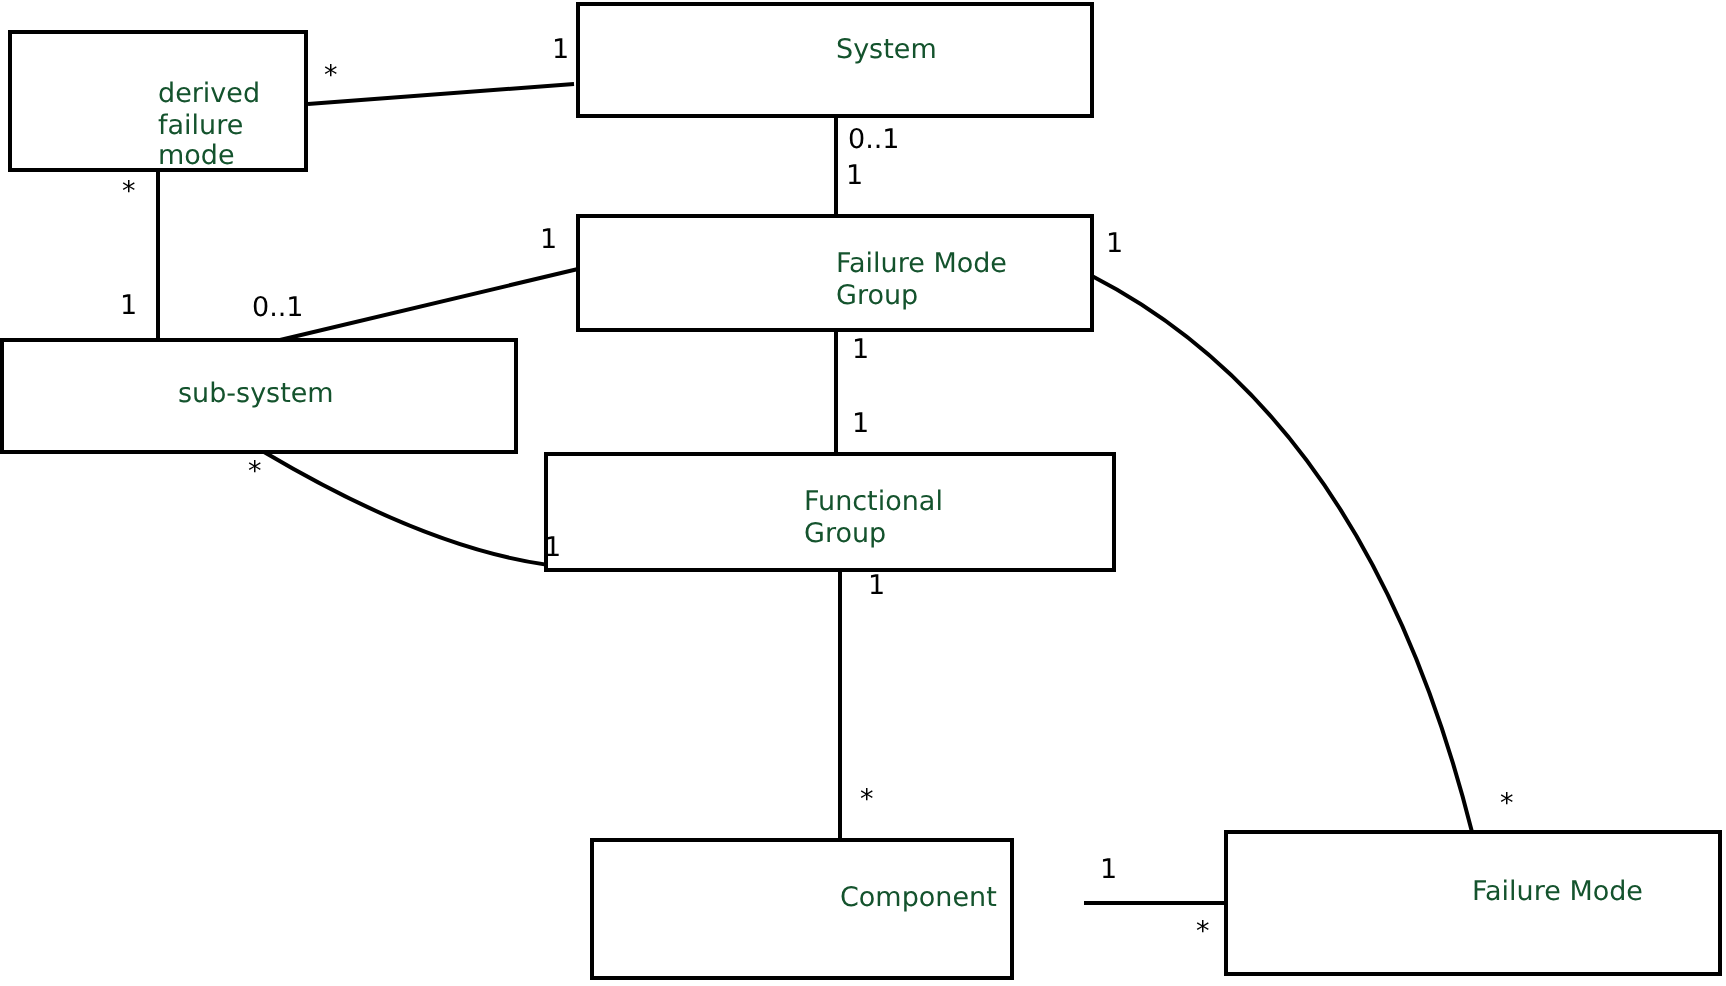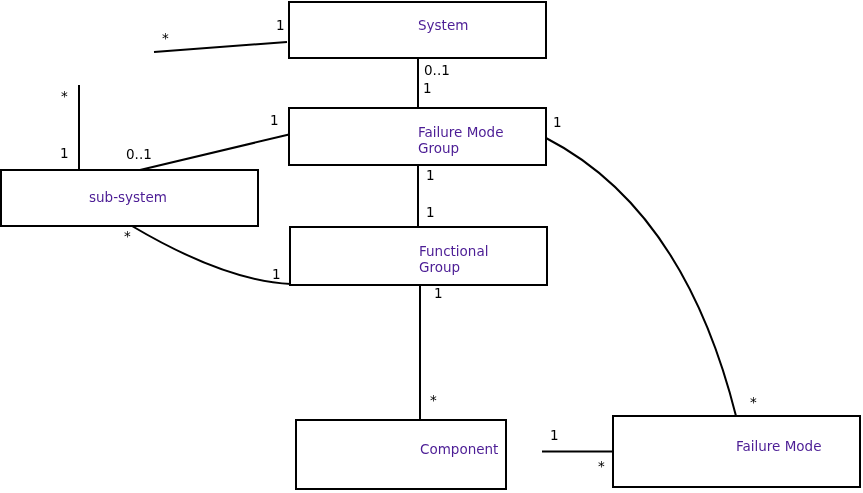--- a/index.html
+++ b/index.html
@@ -26,21 +26,21 @@
     position: absolute;
     box-sizing: border-box;
     border: 2px solid #000000;
     background: #ffffff;
   }
   .node-label {
     position: absolute;
     font-size: 13.5px;
     line-height: 15.5px;
     white-space: pre-line;
-    color: #4c1d95;
+    color: #14532d;
   }
   .mult {
     position: absolute;
     font-size: 13.5px;
     line-height: 15.5px;
     color: #000000;
   }
 </style>
 </head>
 <body>
@@ -52,35 +52,40 @@
     <path d="M79,85 L79,171"></path>
     <path d="M140,170 L289,134.5"></path>
     <path d="M418,58 L418,109"></path>
     <path d="M418,165 L418,228"></path>
     <path d="M546,138 Q684,209 736,416"></path>
     <path d="M132,226 Q225,281 291,284"></path>
     <path d="M420,285 L420,421"></path>
     <path d="M542,451.5 L613,451.5"></path>
   </svg>
 
+  <div class="node" style="left:4px; top:15px; width:150px; height:71px;">
+    <span class="node-label" style="left:73px; top:23px;">derived
+failure
+mode</span>
+  </div>
 
   <div class="node" style="left:288px; top:1px; width:259px; height:58px;">
     <span class="node-label" style="left:128px; top:15px;">System</span>
   </div>
 
   <div class="node" style="left:288px; top:107px; width:259px; height:59px;">
     <span class="node-label" style="left:128px; top:16px;">Failure Mode
 Group</span>
   </div>
 
   <div class="node" style="left:0px; top:169px; width:259px; height:58px;text-decoration:underline;">
     <span class="node-label" style="left:87px; top:19px;">sub-system</span>
   </div>
 
-  <div class="node" style="left:289px; top:226px; width:259px; height:60px;padding-left:27px;">
+  <div class="node" style="left:272px; top:226px; width:286px; height:60px;padding-left:27px;">
     <span class="node-label" style="left:128px; top:16px;">Functional
 Group</span>
   </div>
 
   <div class="node" style="left:295px; top:419px; width:212px; height:71px;">
     <span class="node-label" style="left:123px; top:21px;">Component</span>
   </div>
 
   <div class="node" style="left:612px; top:415px; width:249px; height:73px;">
     <span class="node-label" style="left:122px; top:22px;">Failure Mode</span>

